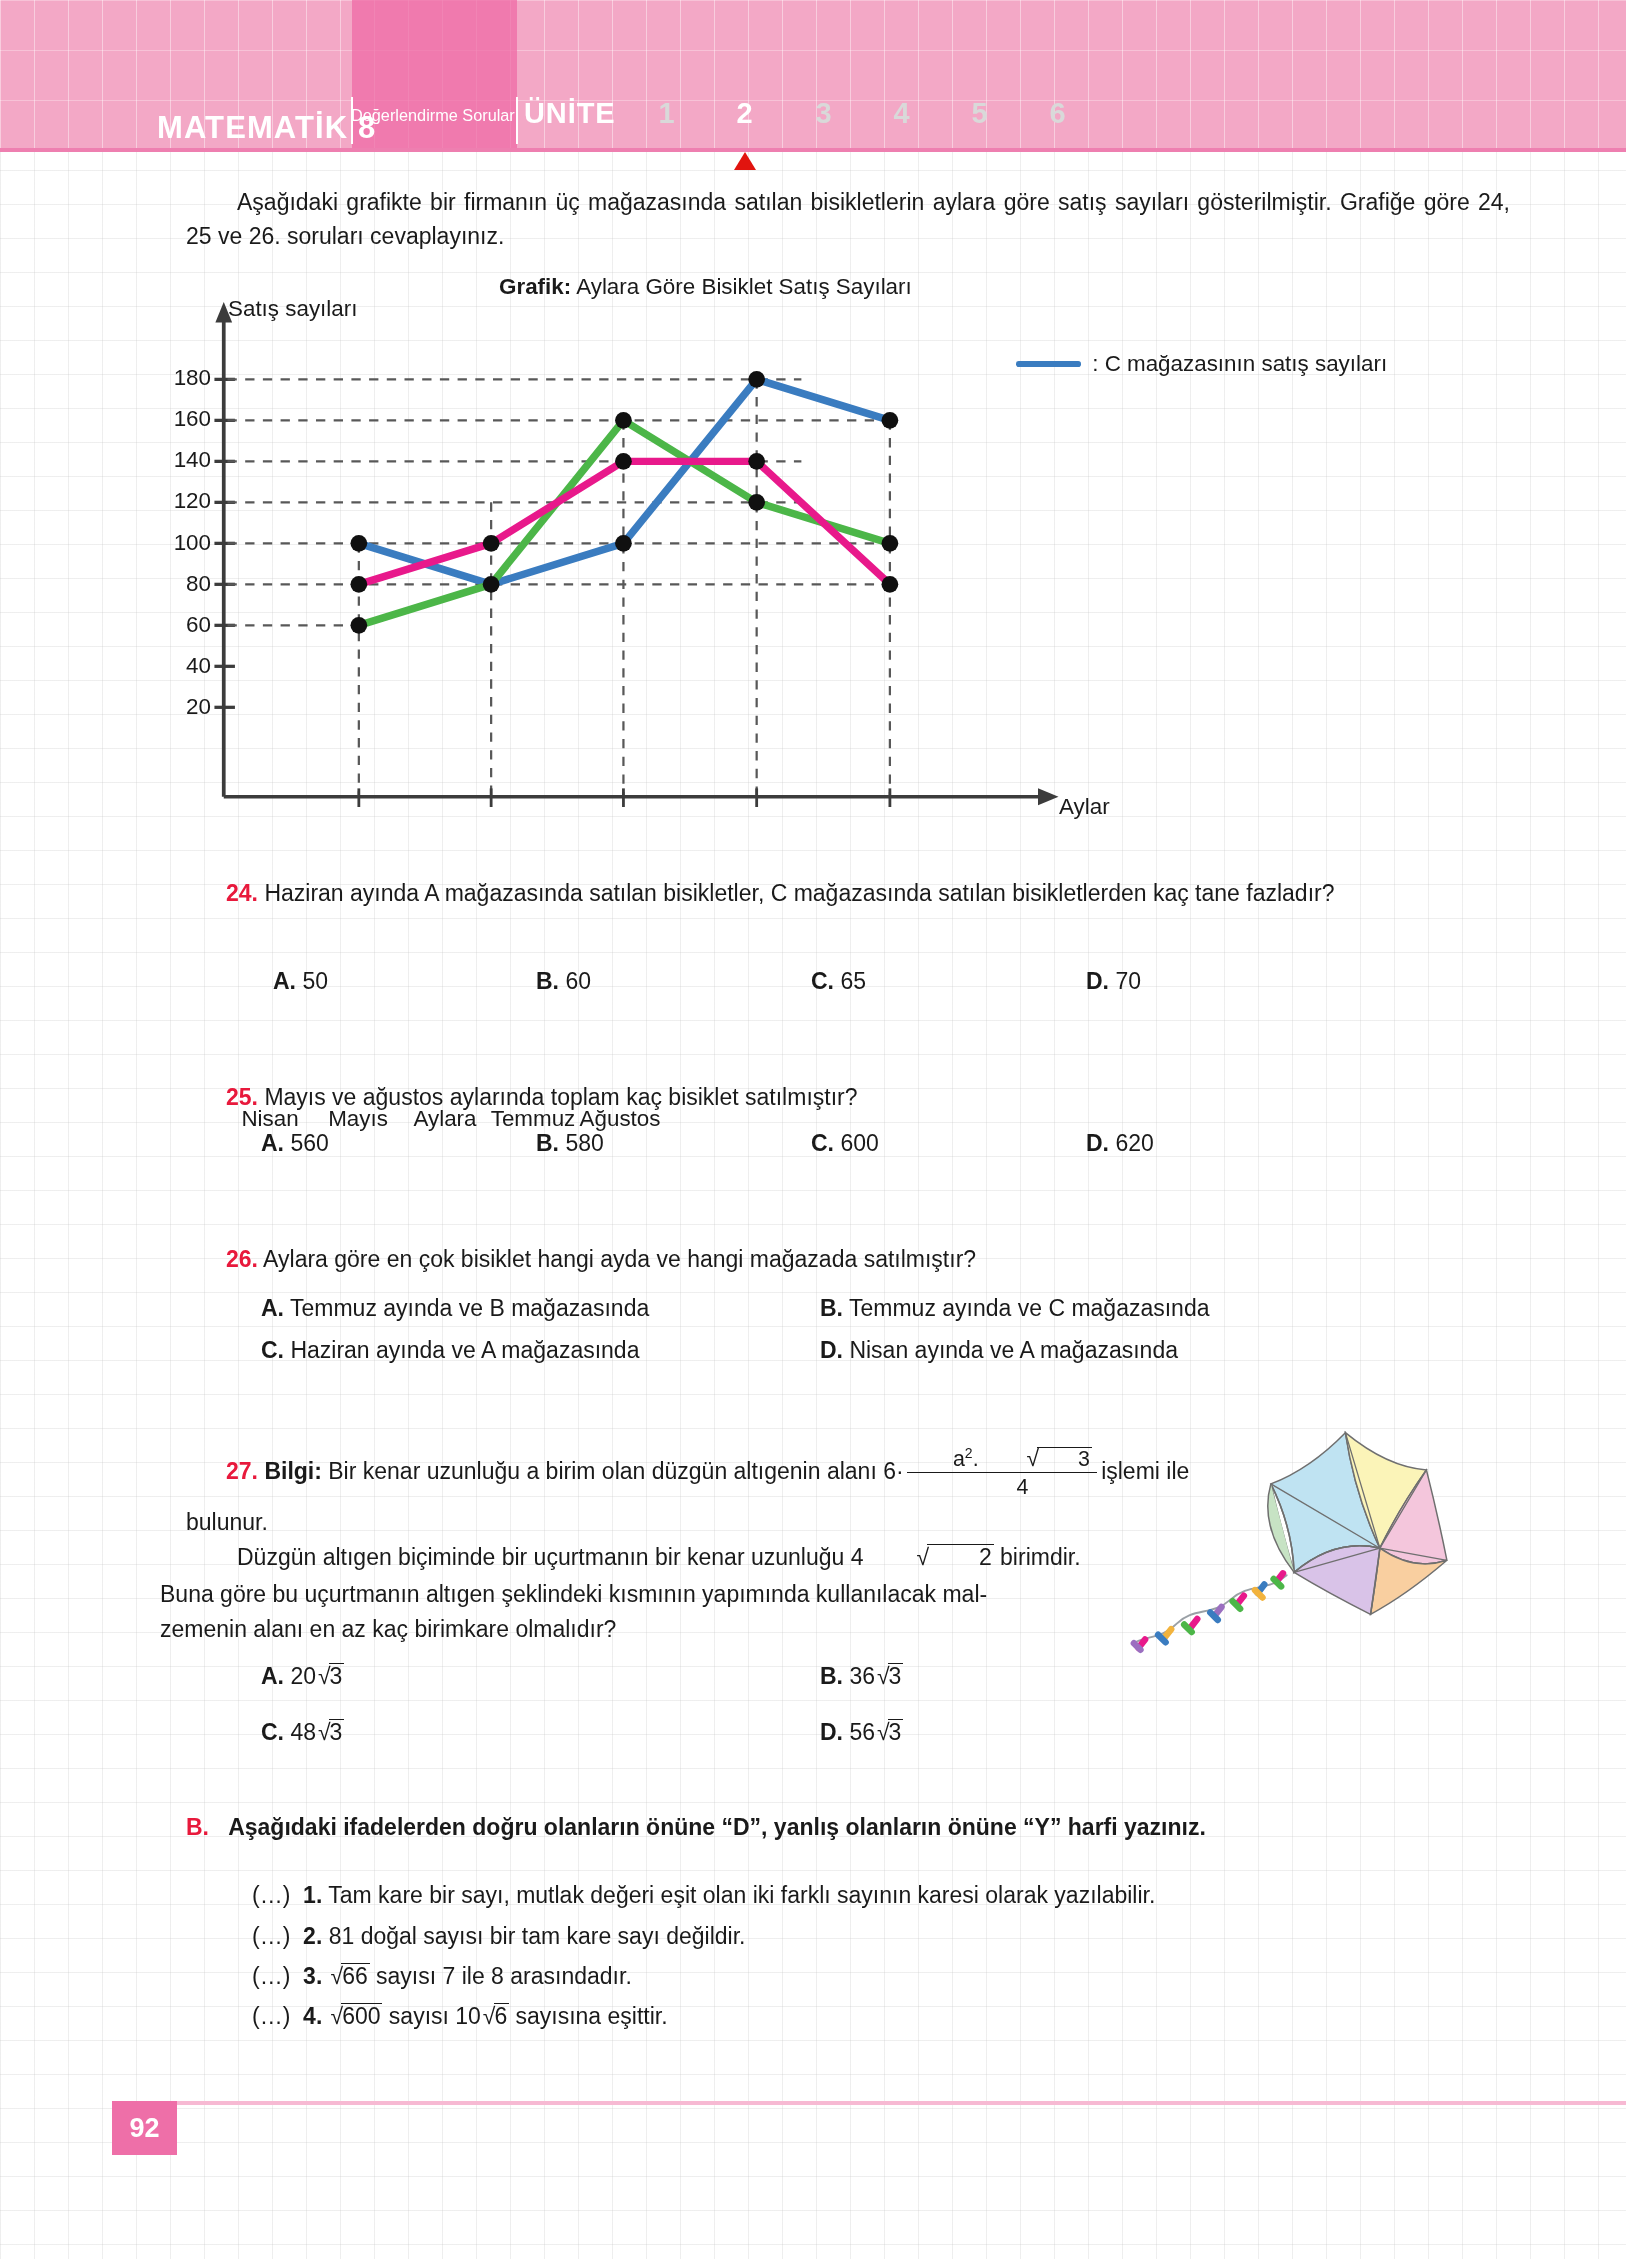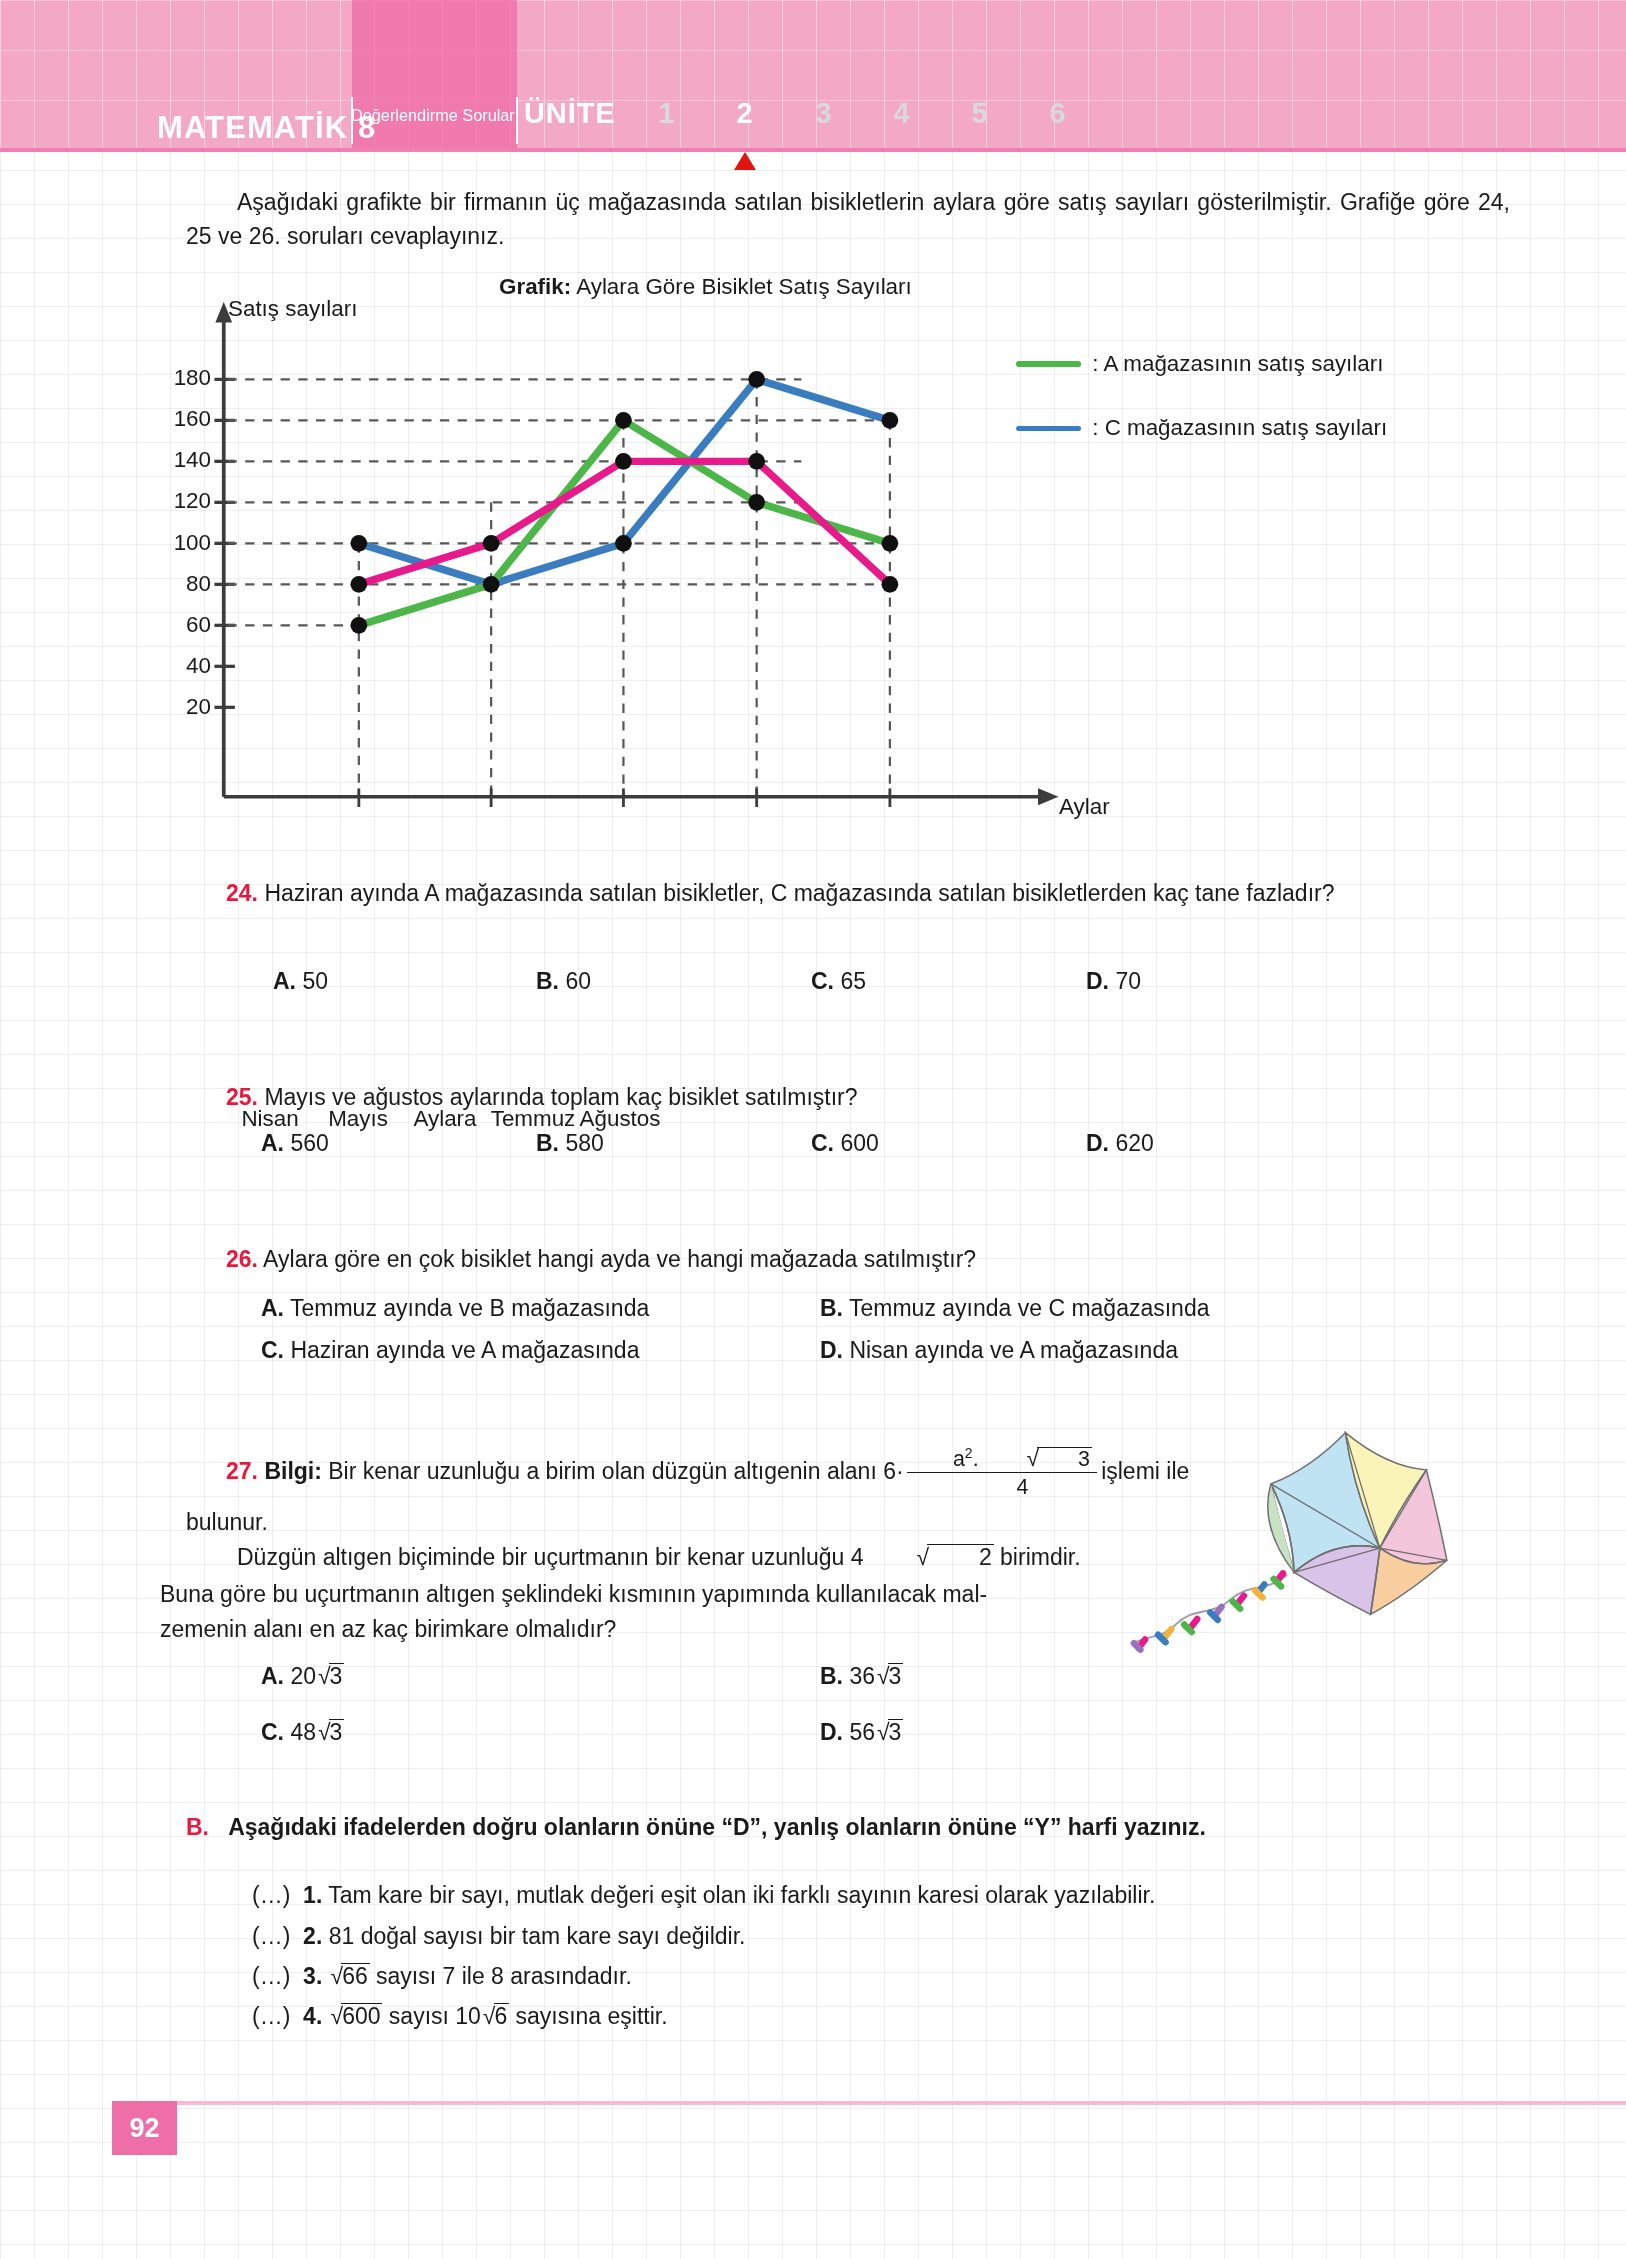--- a/index.html
+++ b/index.html
@@ -278,24 +278,20 @@
         <circle cx="652" cy="185" r="9"></circle>
         <circle cx="652" cy="229" r="9"></circle>
       <circle cx="795" cy="141" r="9"></circle>
         <circle cx="795" cy="273" r="9"></circle>
         <circle cx="795" cy="317" r="9"></circle>
     </g>
   </svg>
 </div>
 
 <div id="legend">
-  <div class="legend-row">
-    <span class="legend-swatch" style="background:#4cb648;"></span>
-    <span class="legend-text">: A mağazasının satış sayıları</span>
-  </div>
   <div class="legend-row">
     <span class="legend-swatch" style="background:#3a7cc0;"></span>
     <span class="legend-text">: C mağazasının satış sayıları</span>
   </div>
 </div>
 
 <div class="body-text" style="left:186px;top:876px;width:1305px;text-indent:40px;">
   <span class="qnum">24.</span>
   <span>Haziran ayında A mağazasında satılan bisikletler, C mağazasında satılan bisikletlerden kaç tane fazladır?</span>
 </div>

